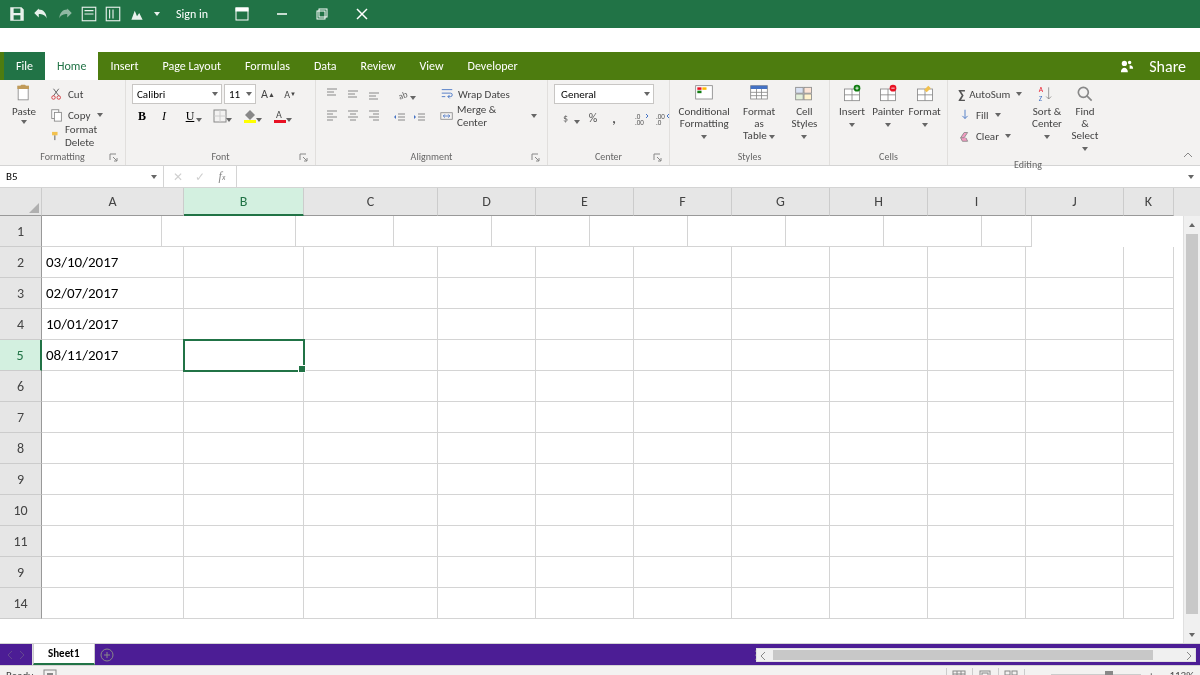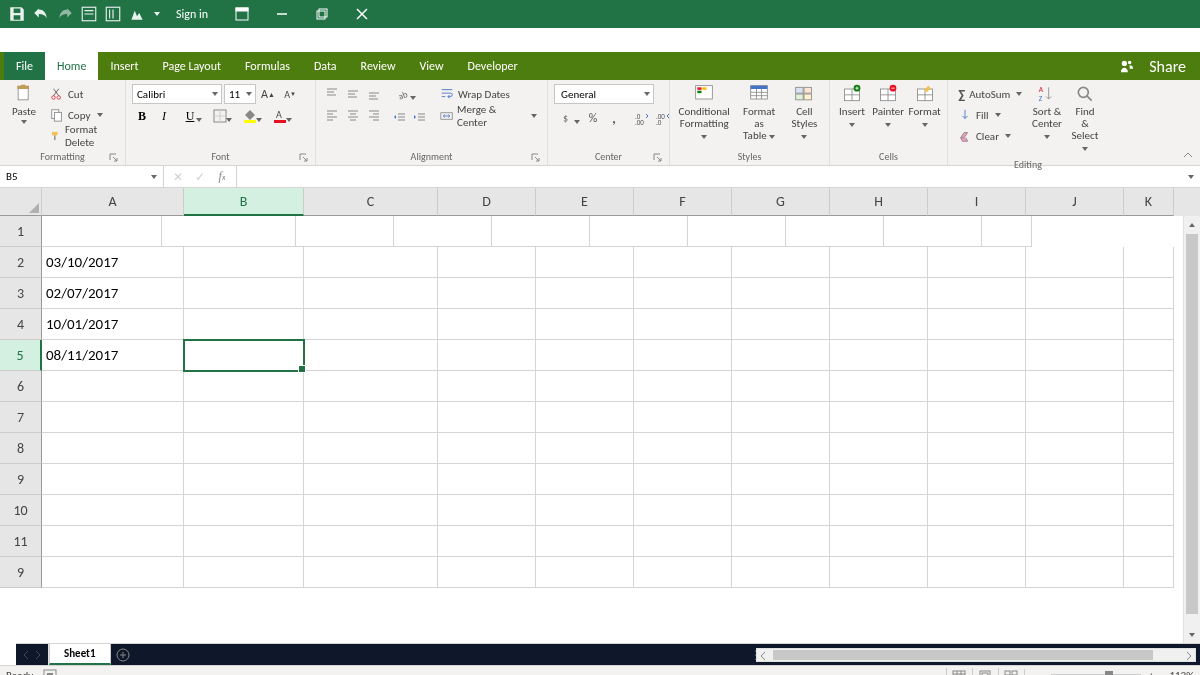--- a/index.html
+++ b/index.html
@@ -77,21 +77,21 @@
 .cell { border-right: 1px solid #d4d4d4; border-bottom: 1px solid #d4d4d4; padding: 0 4px; display: flex; align-items: center; font-size: 15px; font-family: Calibri, sans-serif; color: #000; }
 .cell.header-cell { background: #d9e2f3; font-weight: bold; }
 .cell.selected { outline: 2px solid #217346; outline-offset: -1px; z-index: 2; position: relative; }
 .cell.selected::after { content:''; position:absolute; right:-3px; bottom:-3px; width:6px; height:6px; background:#217346; border:1px solid #fff; }
 
 .vscroll { position: absolute; right: 0; top: 28px; bottom: 0; width: 17px; background: #f0f0f0; border-left:1px solid #e0e0e0; }
 .vscroll-thumb { position:absolute; top:18px; left:2px; right:2px; height:380px; background:#c8c8c8; }
 .vscroll-arrow { position:absolute; left:0; right:0; height:17px; display:flex; align-items:center; justify-content:center; }
 
 
-.sheet-bar { height: 22px; background: #0f172a; border-top: 1px solid #d4d4d4; display: flex; align-items: stretch; margin-left: 16px; }
+.sheet-bar { height: 22px; background: #4c1d95; border-top: 1px solid #d4d4d4; display: flex; align-items: stretch; }
 .sheet-nav { display: flex; align-items: center; padding: 0 6px; gap: 4px; border-right: 1px solid #e0e0e0; }
 .sheet-nav svg { opacity: 0.4; }
 .sheet-tab { padding: 0 14px; display: flex; align-items: center; border: 1px solid #ccc; border-top: none; background: #fff; font-size: 11px; position: relative; }
 .sheet-tab.active { border-bottom: 2px solid #217346; font-weight: bold; }
 .add-sheet { width: 24px; display:flex; align-items:center; justify-content:center; }
 .hscroll-area { flex:1; display:flex; align-items:center; justify-content:flex-end; padding-right:4px;}
 .hscroll { width: 440px; height: 14px; background:#f0f0f0; position:relative; border:1px solid #e0e0e0;}
 .hscroll-thumb { position:absolute; left:16px; top:1px; bottom:1px; width:380px; background:#c8c8c8;}
 
 
@@ -731,20 +731,34 @@
         <div class="cell" style="width: 134px;"></div>
         <div class="cell" style="width: 98px;"></div>
         <div class="cell" style="width: 98px;"></div>
         <div class="cell" style="width: 98px;"></div>
         <div class="cell" style="width: 98px;"></div>
         <div class="cell" style="width: 98px;"></div>
         <div class="cell" style="width: 98px;"></div>
         <div class="cell" style="width: 98px;"></div>
         <div class="cell" style="width: 50px;"></div>
       </div>
+      <div class="row">
+        <div class="row-h">14</div>
+        <div class="cell" style="width: 142px;"></div>
+        <div class="cell" style="width: 120px;"></div>
+        <div class="cell" style="width: 134px;"></div>
+        <div class="cell" style="width: 98px;"></div>
+        <div class="cell" style="width: 98px;"></div>
+        <div class="cell" style="width: 98px;"></div>
+        <div class="cell" style="width: 98px;"></div>
+        <div class="cell" style="width: 98px;"></div>
+        <div class="cell" style="width: 98px;"></div>
+        <div class="cell" style="width: 98px;"></div>
+        <div class="cell" style="width: 50px;"></div>
+      </div>
     </div>
   <div class="vscroll">
     <div class="vscroll-arrow" style="top:0">
         <span class="caret-down" style="transform:rotate(180deg)"></span>
       </div>
     <div class="vscroll-thumb"></div>
     <div class="vscroll-arrow" style="bottom:0">
         <span class="caret-down"></span>
       </div>
   </div>

